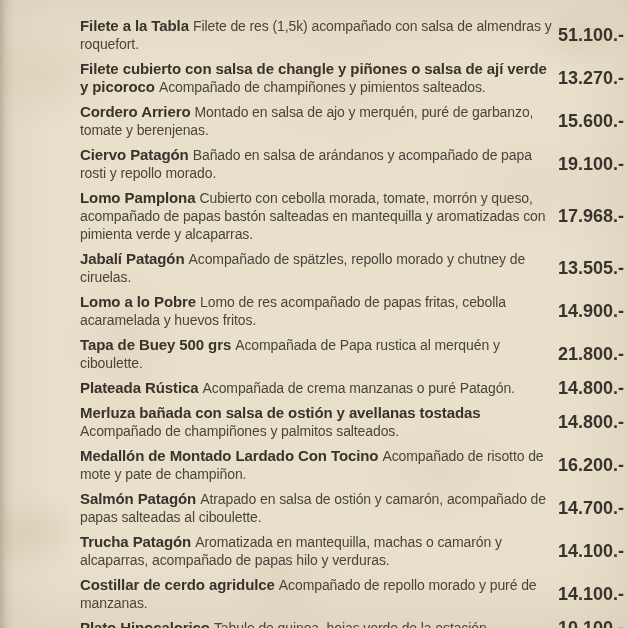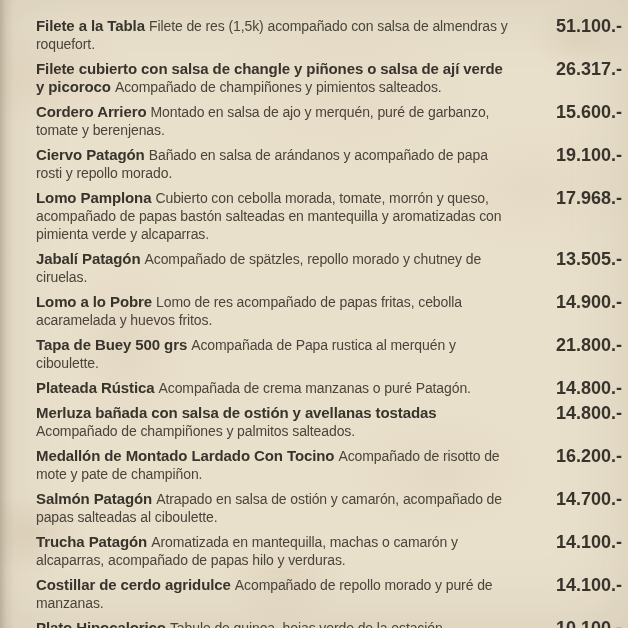--- a/index.html
+++ b/index.html
@@ -30,22 +30,23 @@
       radial-gradient(ellipse 80px 60px at 5% 85%, rgba(170,145,115,0.16), transparent 70%),
       linear-gradient(90deg, rgba(105,92,74,0.30) 0px, rgba(105,92,74,0.10) 6px, rgba(105,92,74,0) 14px),
       #e9e0cc;
     box-shadow: inset 0 0 70px rgba(125,105,78,0.17);
   }
   .menu-list {
     position: relative;
   }
   .menu-item {
     display: flex;
-    align-items: flex-start;
+    align-items: center;
     margin-bottom: 7px;
+    margin-left: 44px;
   }
   .item-text {
     width: 478px;
     flex: 0 0 478px;
     font-size: 14px;
     line-height: 18px;
     letter-spacing: -0.1px;
     color: #4a443b;
   }
   .item-name {
@@ -76,21 +77,21 @@
     <div class="item-text">
       <span class="item-name">Filete a la Tabla </span><span class="item-desc">Filete de res (1,5k) acompañado con salsa de almendras y roquefort.</span>
     </div>
     <div class="item-price">51.100.-</div>
   </div>
 
   <div class="menu-item">
     <div class="item-text">
       <span class="item-name">Filete cubierto con salsa de changle y piñones o salsa de ají verde y picoroco </span><span class="item-desc">Acompañado de champiñones y pimientos salteados.</span>
     </div>
-    <div class="item-price">26.317.-</div>
+    <div class="item-price">13.270.-</div>
   </div>
 
   <div class="menu-item">
     <div class="item-text">
       <span class="item-name">Cordero Arriero </span><span class="item-desc">Montado en salsa de ajo y merquén, puré de garbanzo, tomate y berenjenas.</span>
     </div>
     <div class="item-price">15.600.-</div>
   </div>
 
   <div class="menu-item">

